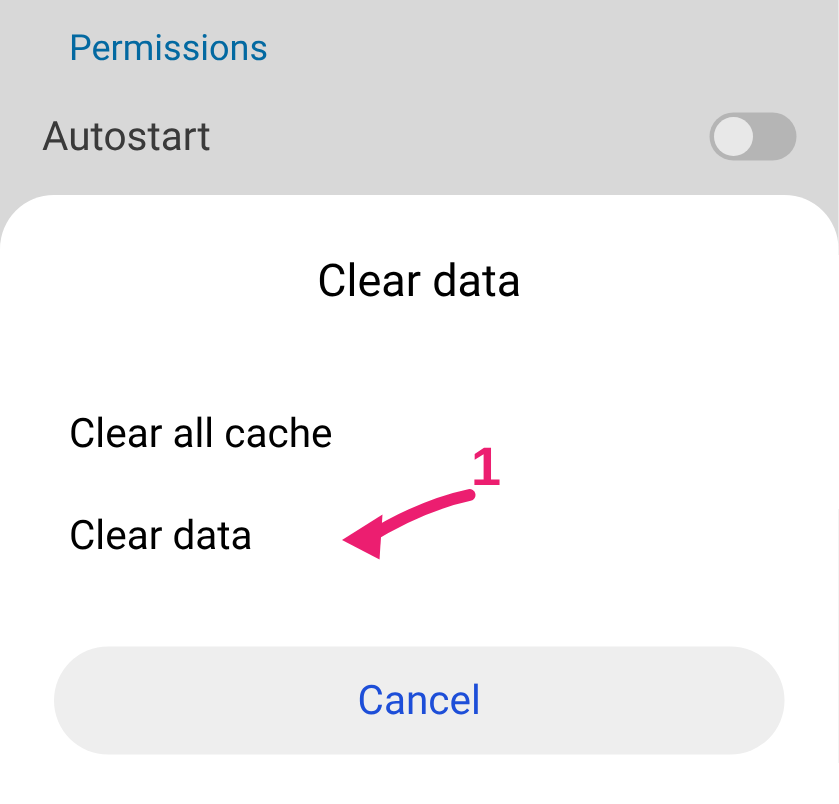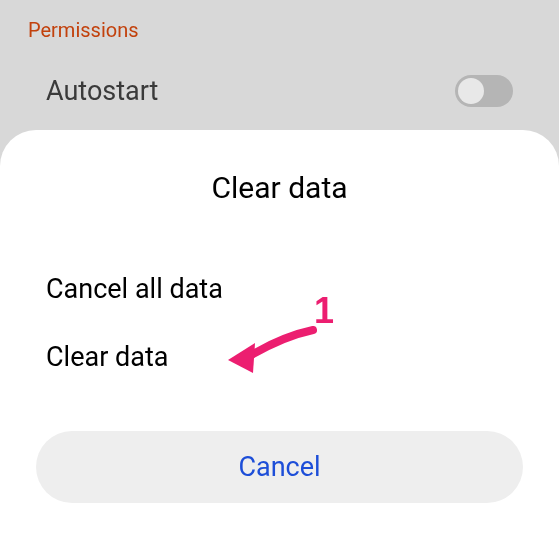--- a/index.html
+++ b/index.html
@@ -19,33 +19,33 @@
       position: absolute;
       top: 0;
       left: 0;
       width: 100%;
       height: 100%;
       background: #d8d8d8;
     }
     .bg-permissions {
       position: absolute;
       top: 18px;
-      left: 28px;
-      font-size: 20px;
-      color: #c2410c;
+      left: 46px;
+      font-size: 24px;
+      color: #0369a1;
     }
     .bg-autostart-row {
       position: absolute;
       top: 75px;
       left: 0;
       right: 0;
       display: flex;
       align-items: center;
       justify-content: space-between;
-      padding: 0 46px;
+      padding: 0 28px;
     }
     .bg-autostart-label {
       font-size: 27px;
       color: #3a3a3a;
       font-weight: 400;
     }
     .toggle {
       width: 58px;
       height: 32px;
       background: #b5b5b5;
@@ -123,21 +123,21 @@
   <div class="bg-autostart-row">
     <span class="bg-autostart-label">Autostart</span>
     <div class="toggle">
       <div class="toggle-knob"></div>
     </div>
   </div>
 </div>
 
 <div class="modal-sheet">
   <div class="modal-title">Clear data</div>
-  <div class="modal-option">Cancel all data</div>
+  <div class="modal-option">Clear all cache</div>
   <div class="modal-option">Clear data</div>
   <div class="cancel-button">Cancel</div>
 </div>
 
 <div class="annotation">
   <svg class="annotation-arrow" width="95" height="55" viewBox="0 0 95 55">
     <defs>
       <marker id="arrowhead" markerWidth="10" markerHeight="10" refX="2" refY="5" orient="auto">
         <polygon points="0 0, 10 5, 0 10" fill="#ec1e70"></polygon>
       </marker>

